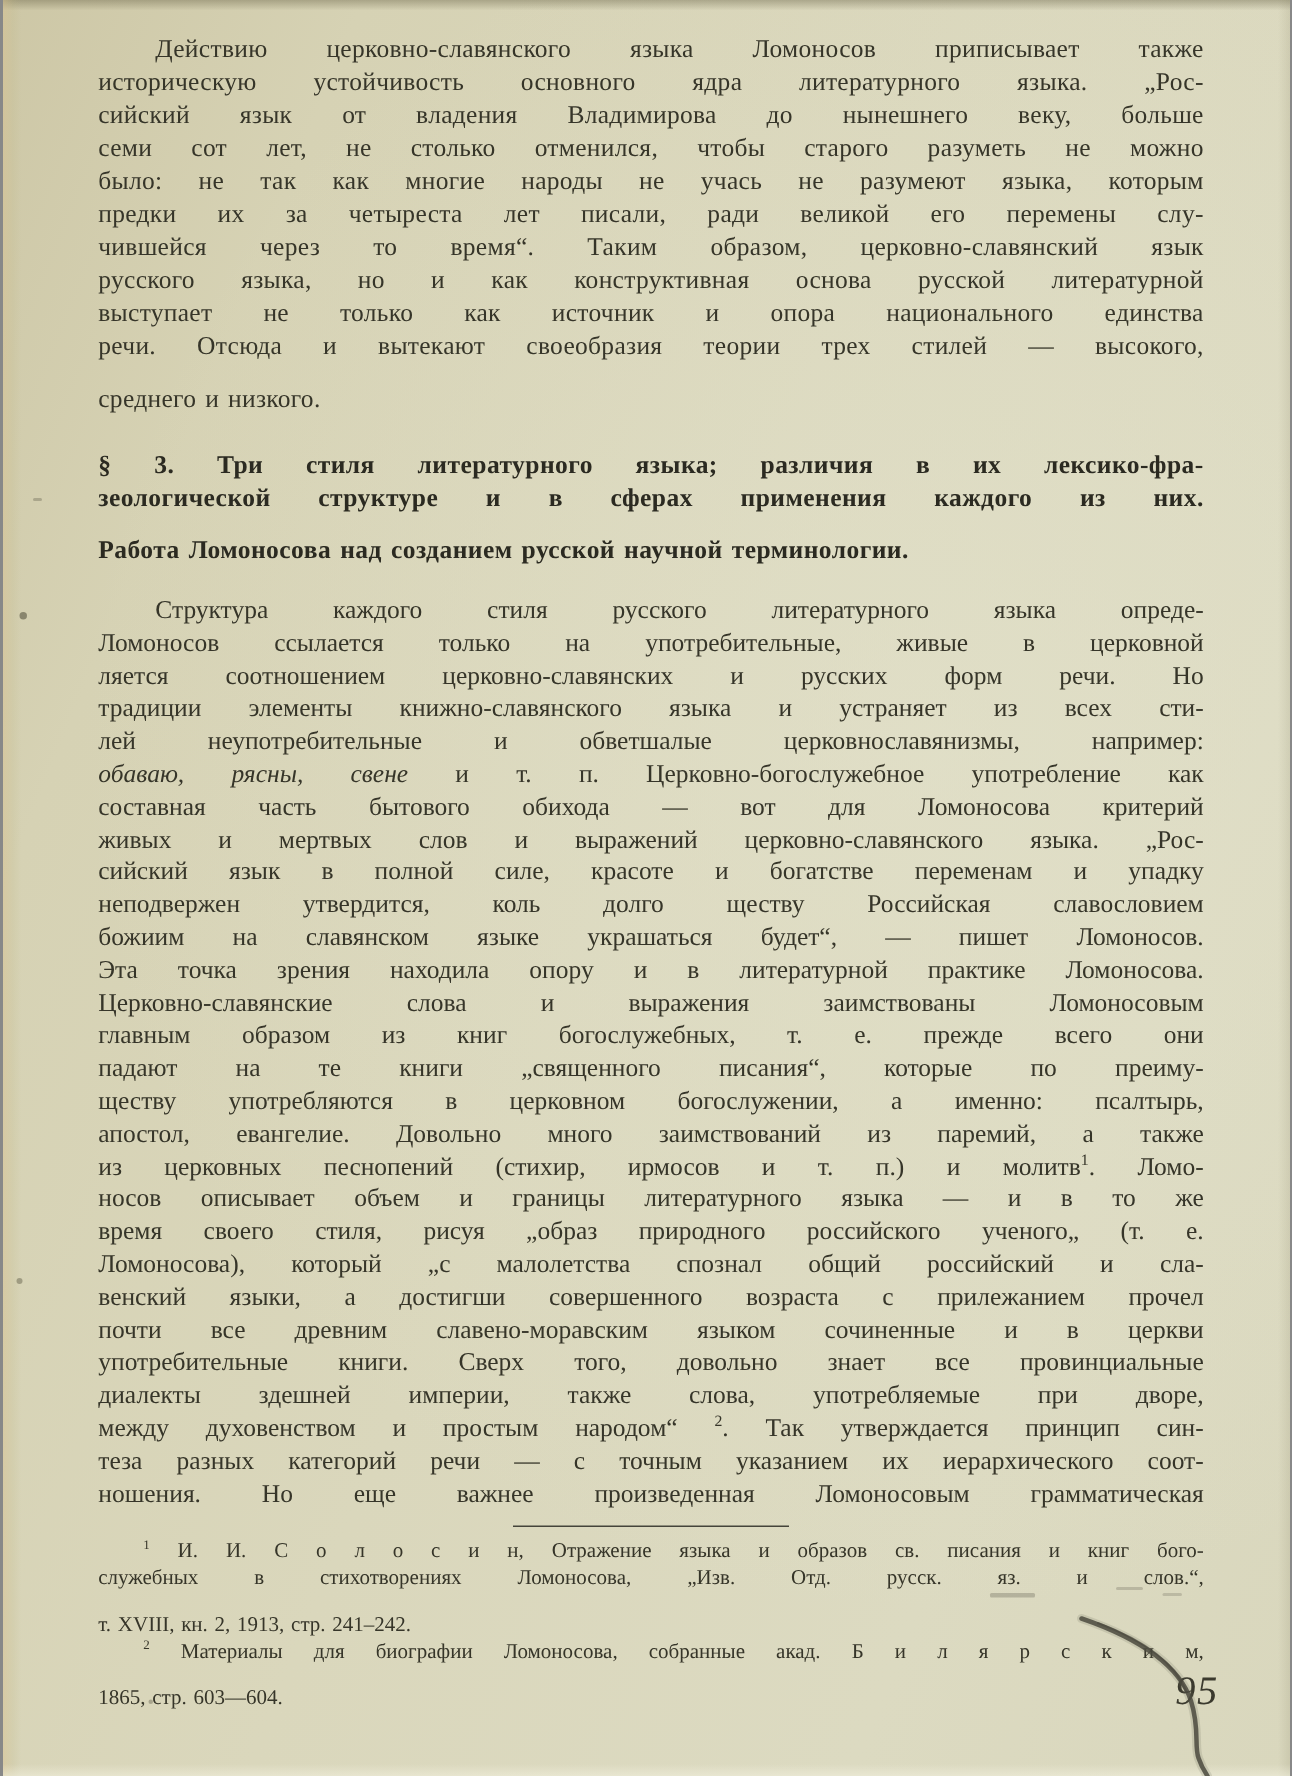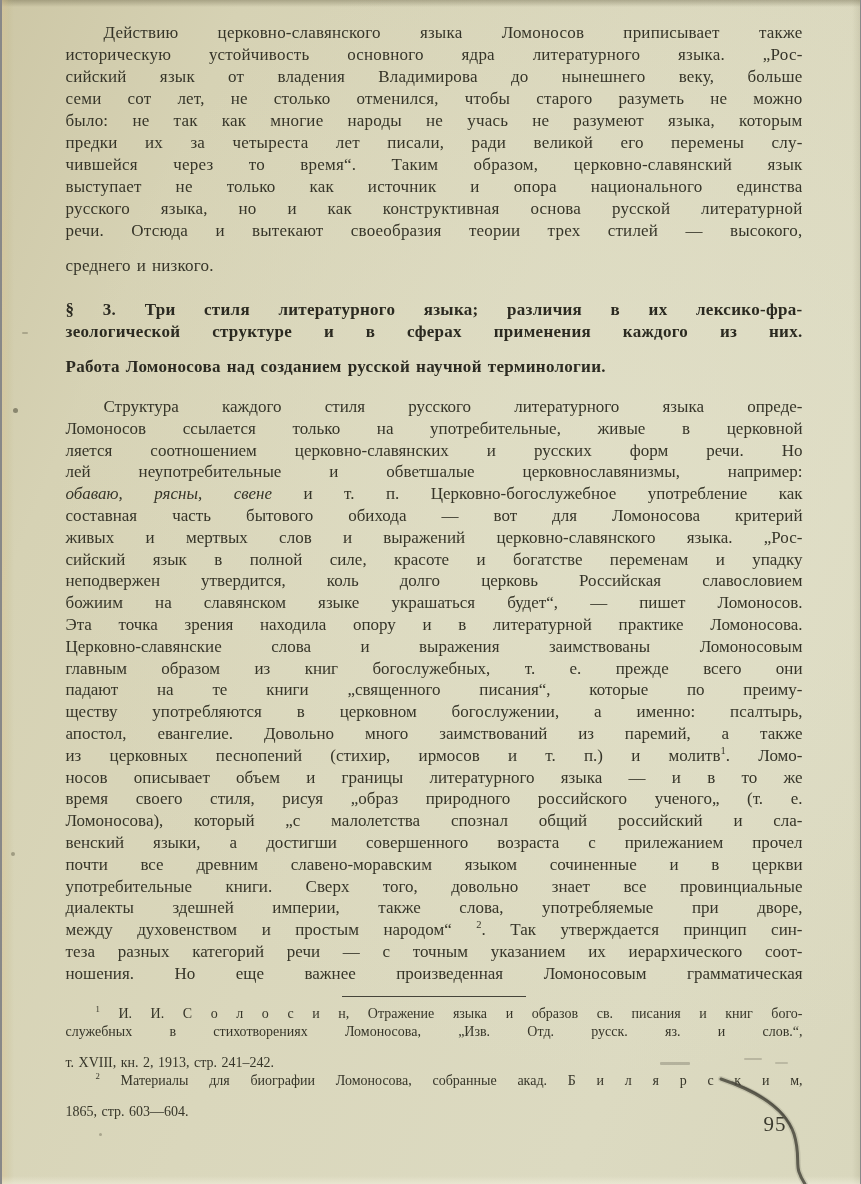--- a/index.html
+++ b/index.html
@@ -51,22 +51,22 @@
     width:184px;height:0;
     border:none;border-top:1.6px solid #45443a;
   }
   .footnotes{margin-top:7px;}
   .footnote{font-size:14px;line-height:18px;word-spacing:1px;}
   .footnote.indent .line:first-child{text-indent:30px;}
   sup{font-size:62%;line-height:0;vertical-align:super;}
   i{font-style:italic;}
 
   .page-number{
-    position:absolute;left:762px;top:1112px;
-    font-size:21px;letter-spacing:1px;
+    position:absolute;left:782px;top:1112px;
+    font-style:italic;font-size:27px;letter-spacing:1px;
     color:#3b3a2e;
   }
   
   .artifact-svg{position:absolute;left:0;top:0;pointer-events:none;}
   .speck{position:absolute;border-radius:50%;background:#4d4a38;pointer-events:none;}
   .speck.s1{left:11px;top:408px;width:5px;height:5px;opacity:.55;}
   .speck.s2{left:9px;top:852px;width:4px;height:4px;opacity:.4;}
   .speck.s3{left:97px;top:1133px;width:3px;height:3px;opacity:.35;}
   .speck.s4{left:20px;top:332px;width:6px;height:2px;border-radius:2px;opacity:.3;}
   .scan-dash{position:absolute;background:#6b685a;pointer-events:none;border-radius:1px;}
@@ -86,42 +86,43 @@
 
   <div class="text-column">
     <div class="block indent opening-paragraph">
         <div class="line">Действию церковно-славянского языка Ломоносов приписывает также</div>
         <div class="line">историческую устойчивость основного ядра литературного языка. „Рос-</div>
         <div class="line">сийский язык от владения Владимирова до нынешнего веку, больше</div>
         <div class="line">семи сот лет, не столько отменился, чтобы старого разуметь не можно</div>
         <div class="line">было: не так как многие народы не учась не разумеют языка, которым</div>
         <div class="line">предки их за четыреста лет писали, ради великой его перемены слу-</div>
         <div class="line">чившейся через то время“. Таким образом, церковно-славянский язык</div>
+        <div class="line">русского языка, но и как конструктивная основа русской литературной</div>
         <div class="line">выступает не только как источник и опора национального единства</div>
-        <div class="line">русского языка, но и как конструктивная основа русской литературной</div>
         <div class="line">речи. Отсюда и вытекают своеобразия теории трех стилей — высокого,</div>
         <div class="line no-just">среднего и низкого.</div>
       </div>
 
     <div class="block section-heading">
         <div class="line">§ 3. Три стиля литературного языка; различия в их лексико-фра-</div>
         <div class="line">зеологической структуре и в сферах применения каждого из них.</div>
         <div class="line no-just">Работа Ломоносова над созданием русской научной терминологии.</div>
       </div>
 
     <div class="block indent body-paragraph">
         <div class="line">Структура каждого стиля русского литературного языка опреде-</div>
         <div class="line">Ломоносов ссылается только на употребительные, живые в церковной</div>
         <div class="line">ляется соотношением церковно-славянских и русских форм речи. Но</div>
+        <div class="line">традиции элементы книжно-славянского языка и устраняет из всех сти-</div>
         <div class="line">лей неупотребительные и обветшалые церковнославянизмы, например:</div>
         <div class="line"><i>обаваю, рясны, свене</i> и т. п. Церковно-богослужебное употребление как</div>
         <div class="line">составная часть бытового обихода — вот для Ломоносова критерий</div>
         <div class="line">живых и мертвых слов и выражений церковно-славянского языка. „Рос-</div>
         <div class="line">сийский язык в полной силе, красоте и богатстве переменам и упадку</div>
-        <div class="line">неподвержен утвердится, коль долго церковь Российская славословием</div>
+        <div class="line">неподвержен утвердится, коль долго ществу Российская славословием</div>
         <div class="line">божиим на славянском языке украшаться будет“, — пишет Ломоносов.</div>
         <div class="line">Эта точка зрения находила опору и в литературной практике Ломоносова.</div>
         <div class="line">Церковно-славянские слова и выражения заимствованы Ломоносовым</div>
         <div class="line">главным образом из книг богослужебных, т. е. прежде всего они</div>
         <div class="line">падают на те книги „священного писания“, которые по преиму-</div>
         <div class="line">ществу употребляются в церковном богослужении, а именно: псалтырь,</div>
         <div class="line">апостол, евангелие. Довольно много заимствований из паремий, а также</div>
         <div class="line">из церковных песнопений (стихир, ирмосов и т. п.) и молитв<sup>1</sup>. Ломо-</div>
         <div class="line">носов описывает объем и границы литературного языка — и в то же</div>
         <div class="line">время своего стиля, рисуя „образ природного российского ученого„ (т. е.</div>

